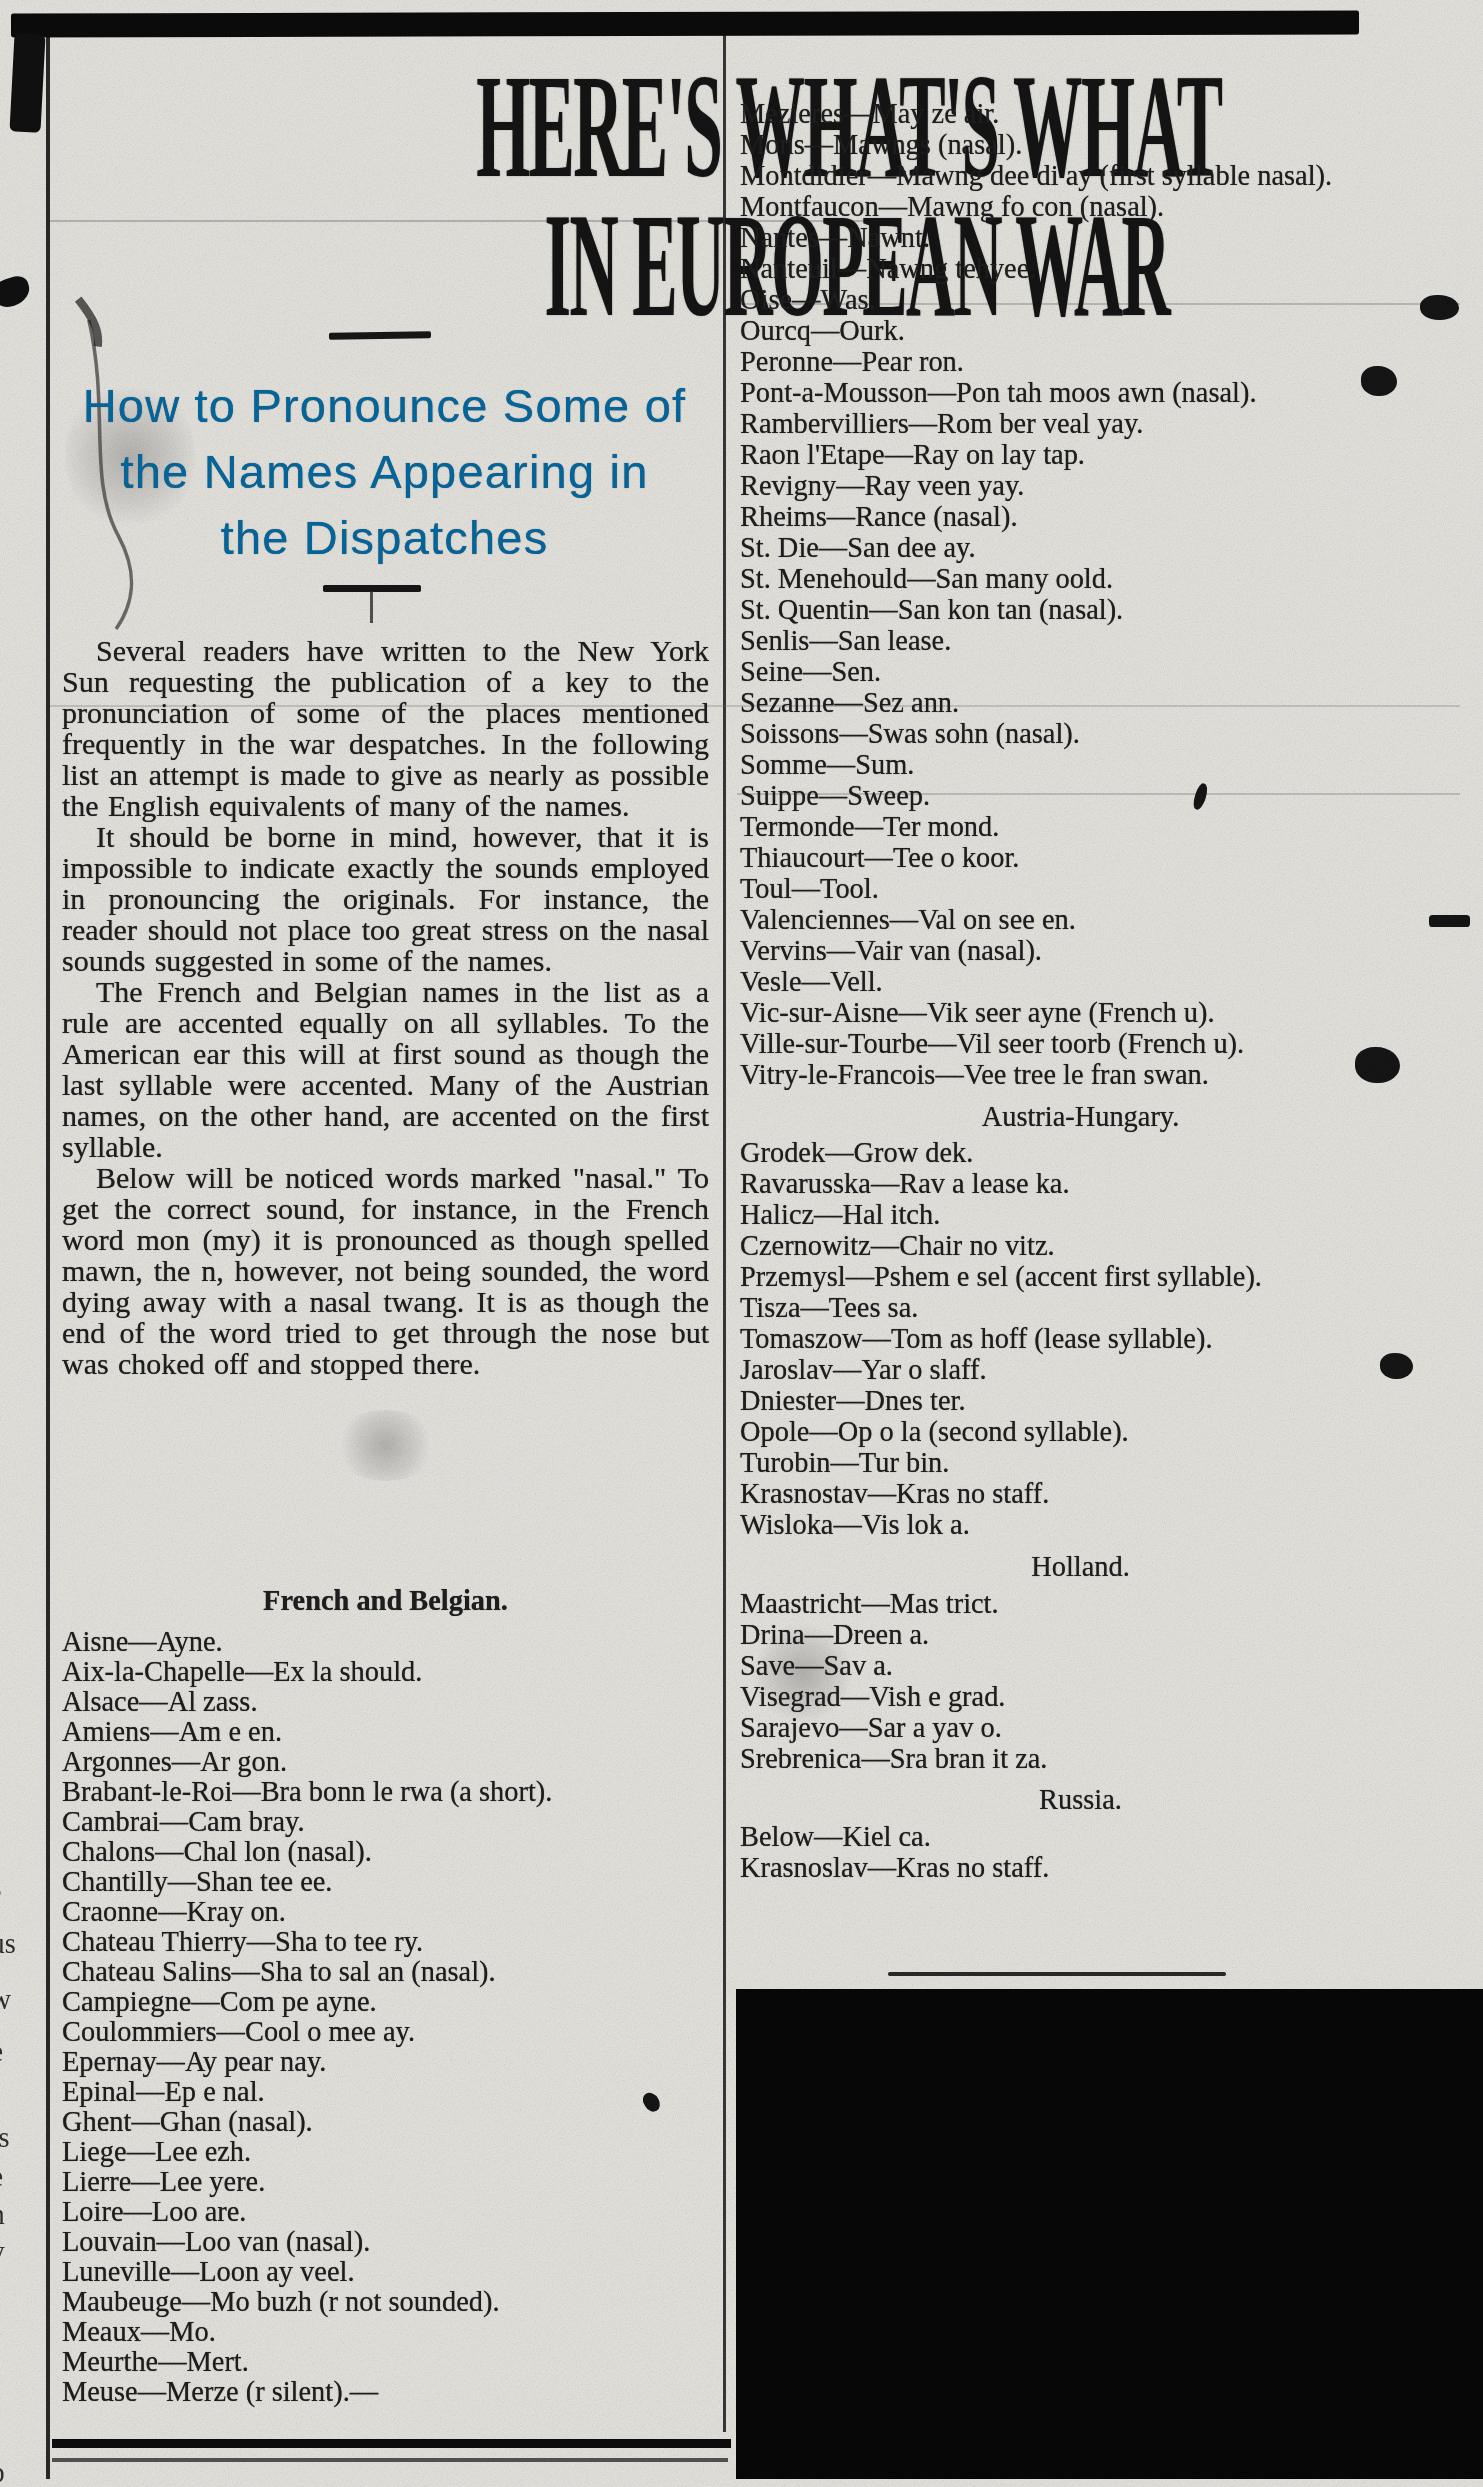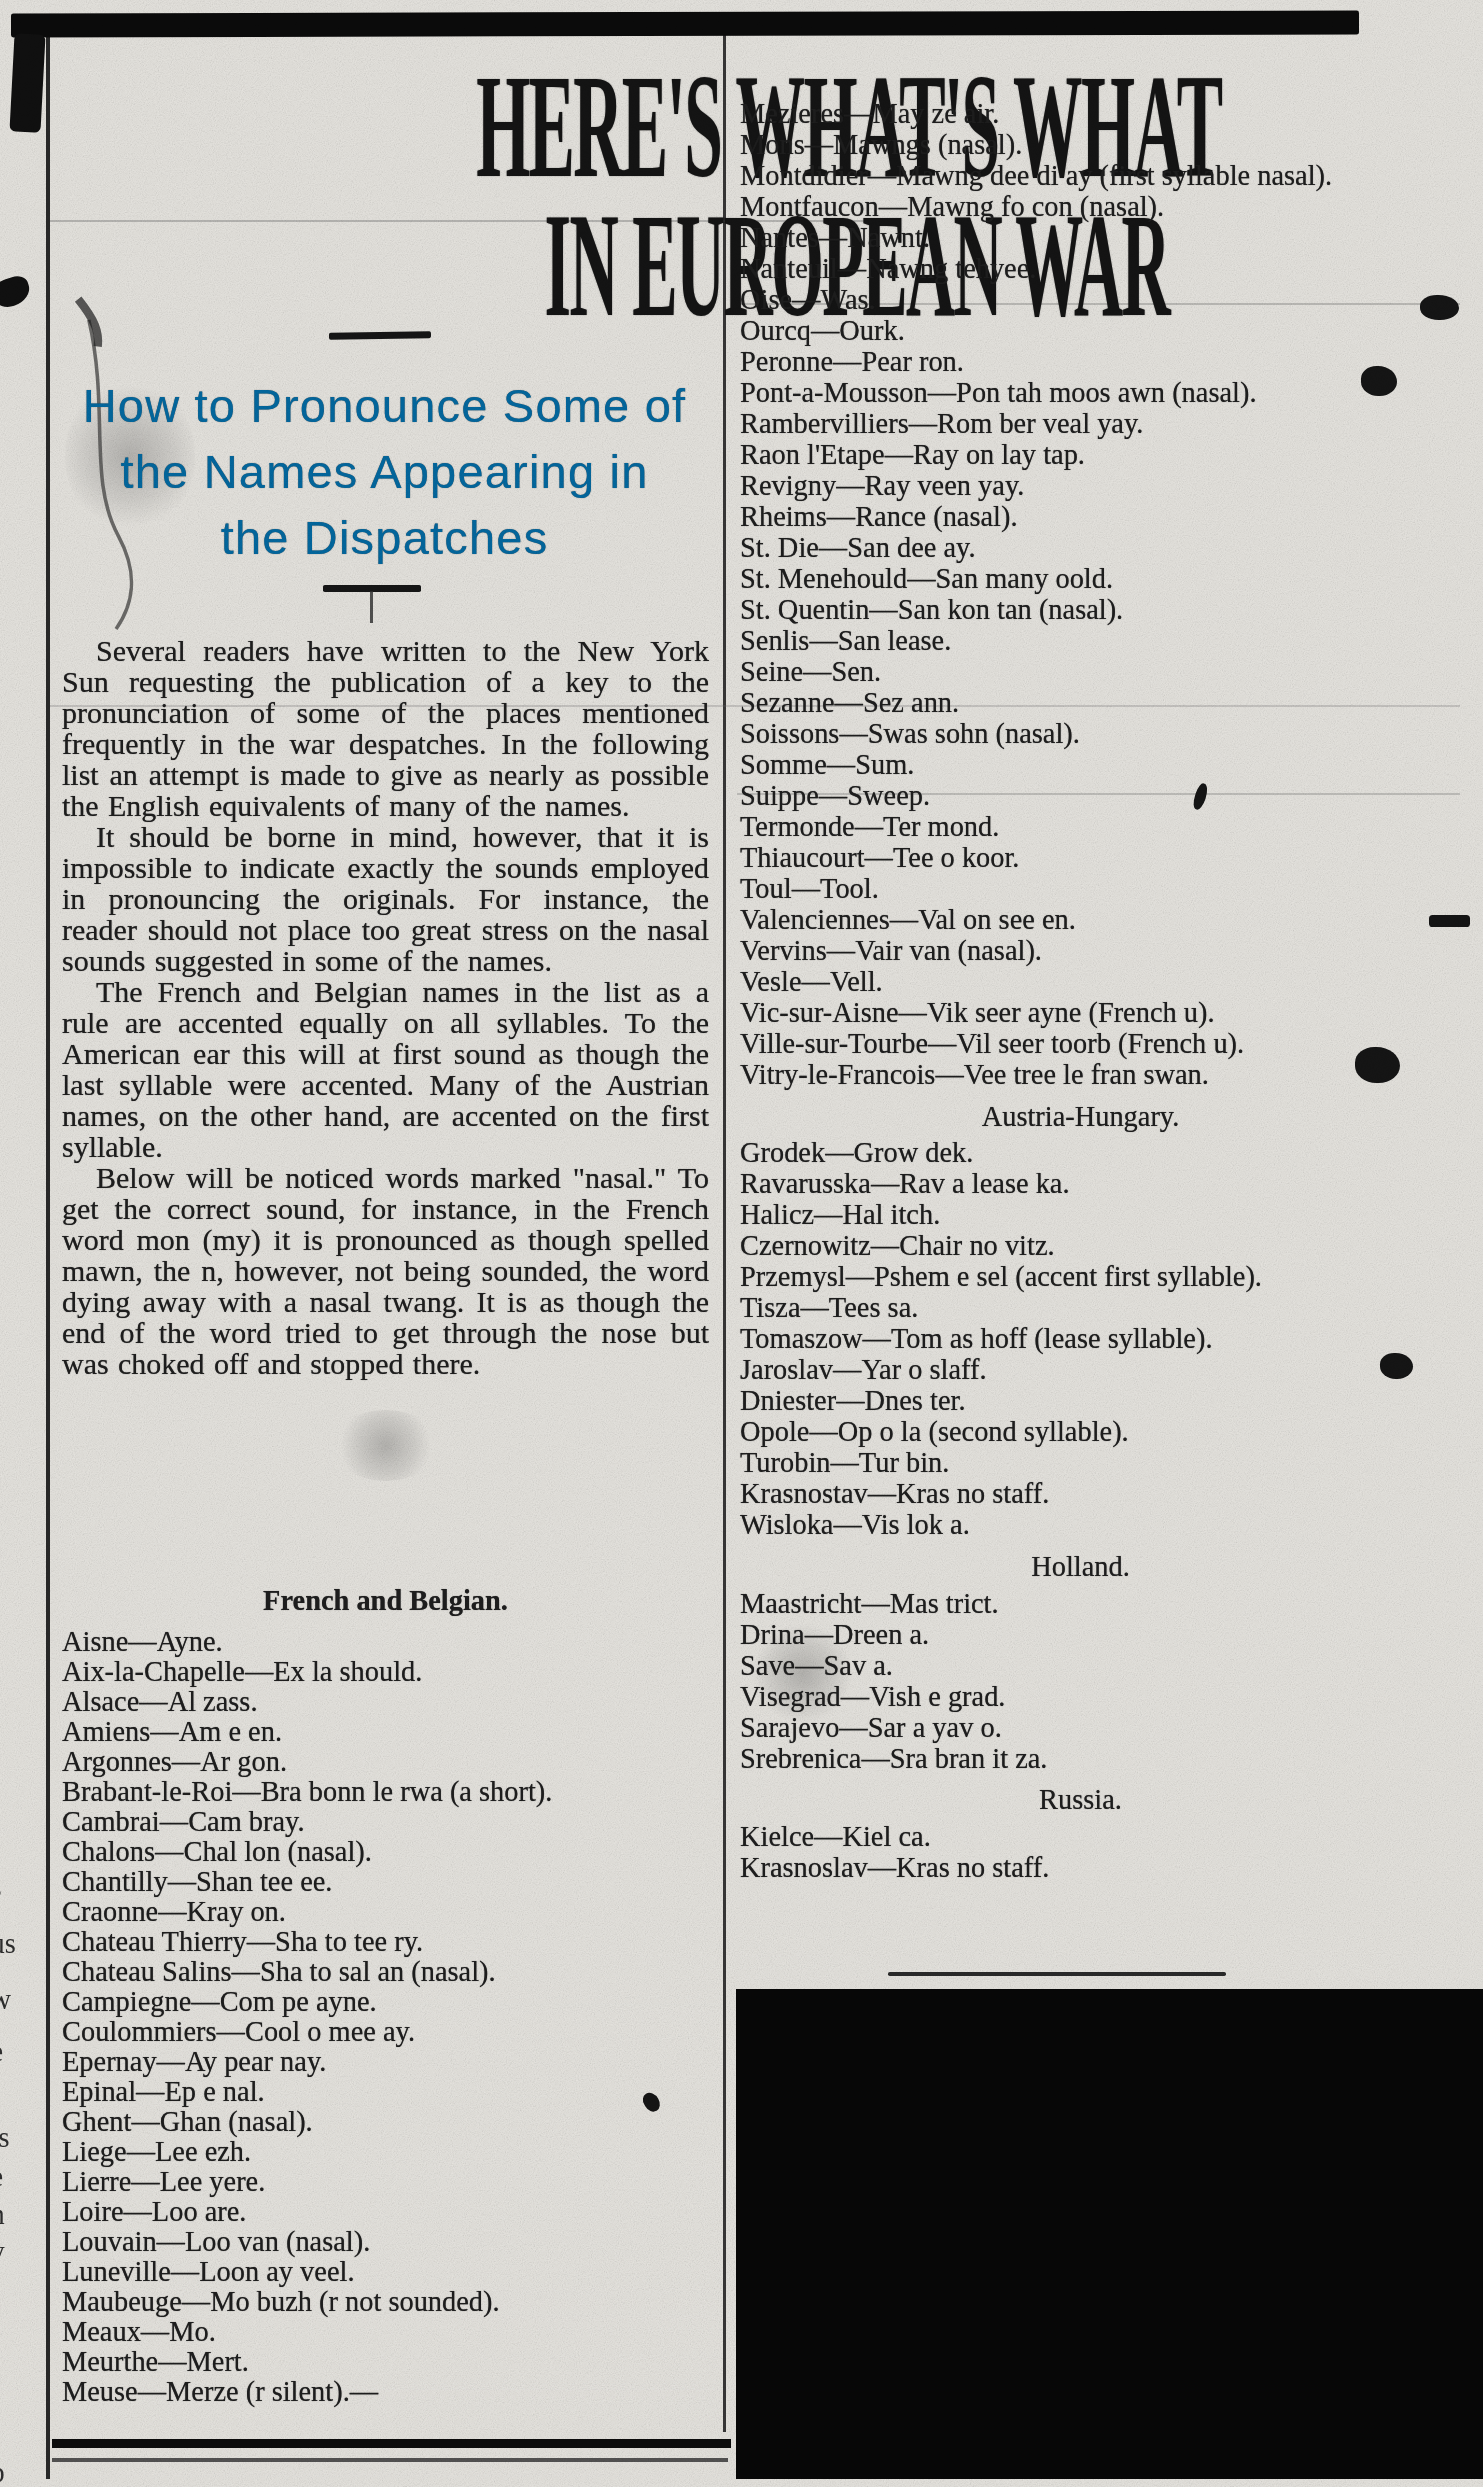--- a/index.html
+++ b/index.html
@@ -213,21 +213,21 @@
     <div class="plist">
         <div>Drina—Dreen a.</div>
         <div>Save—Sav a.</div>
         <div>Visegrad—Vish e grad.</div>
         <div>Sarajevo—Sar a yav o.</div>
         <div>Srebrenica—Sra bran it za.</div>
       </div>
 
     <div class="sechead">Russia.</div>
     <div class="plist">
-        <div>Kielce—Kiel ca.</div>
+        <div>Below—Kiel ca.</div>
         <div>Krasnoslav—Kras no staff.</div>
       </div>
   </div>
 
   <div>
       <span class="frag" style="top: 1872px;">s</span>
       <span class="frag" style="top: 1928px;">us</span>
       <span class="frag" style="top: 1984px;">w</span>
       <span class="frag" style="top: 2036px;">e</span>
       <span class="frag" style="top: 2122px;">ts</span>

